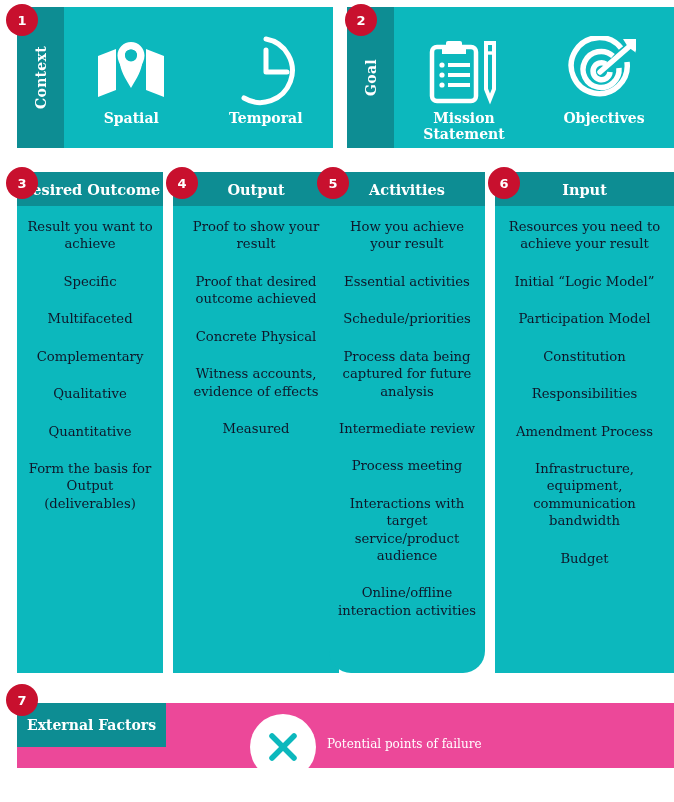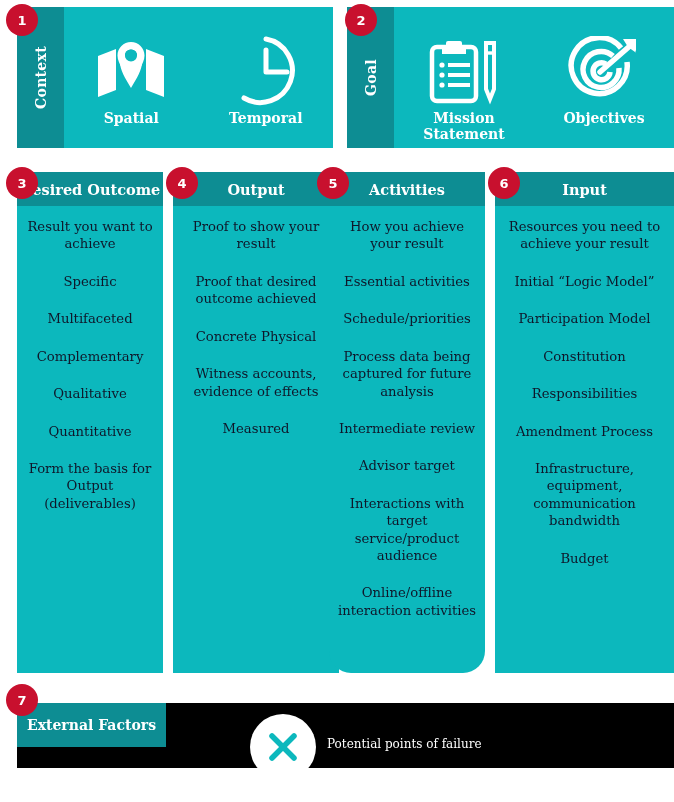--- a/index.html
+++ b/index.html
@@ -125,21 +125,21 @@
     margin-bottom: 20px;
   }
 
   
   #ext-panel {
     position: absolute;
     left: 17px;
     top: 703px;
     width: 657px;
     height: 65px;
-    background: #000000;
+    background: #ec4899;
     z-index: 5;
   }
   #ext-tab {
     position: absolute;
     left: 0;
     top: 0;
     width: 149px;
     height: 44px;
     background: #0d8d93;
     display: flex;
@@ -282,21 +282,21 @@
   <div class="badge" style="left:166px; top:167px;">4</div>
 
   <div class="column" style="left:329px; width:156px; height:501px;border-radius:22px;">
     <div class="col-head">Activities</div>
     <div class="col-body">
       <div class="col-item">How you achieve your result</div>
       <div class="col-item">Essential activities</div>
       <div class="col-item">Schedule/priorities</div>
       <div class="col-item">Process data being captured for future analysis</div>
       <div class="col-item">Intermediate review</div>
-      <div class="col-item">Advisor target</div>
+      <div class="col-item">Process meeting</div>
       <div class="col-item">Interactions with target service/product audience</div>
       <div class="col-item">Online/offline interaction activities</div>
     </div>
   </div>
   <div class="badge" style="left:317px; top:167px;">5</div>
 
   <div class="column" style="left:495px; width:179px; height:501px;">
     <div class="col-head">Input</div>
     <div class="col-body">
       <div class="col-item">Resources you need to achieve your result</div>

